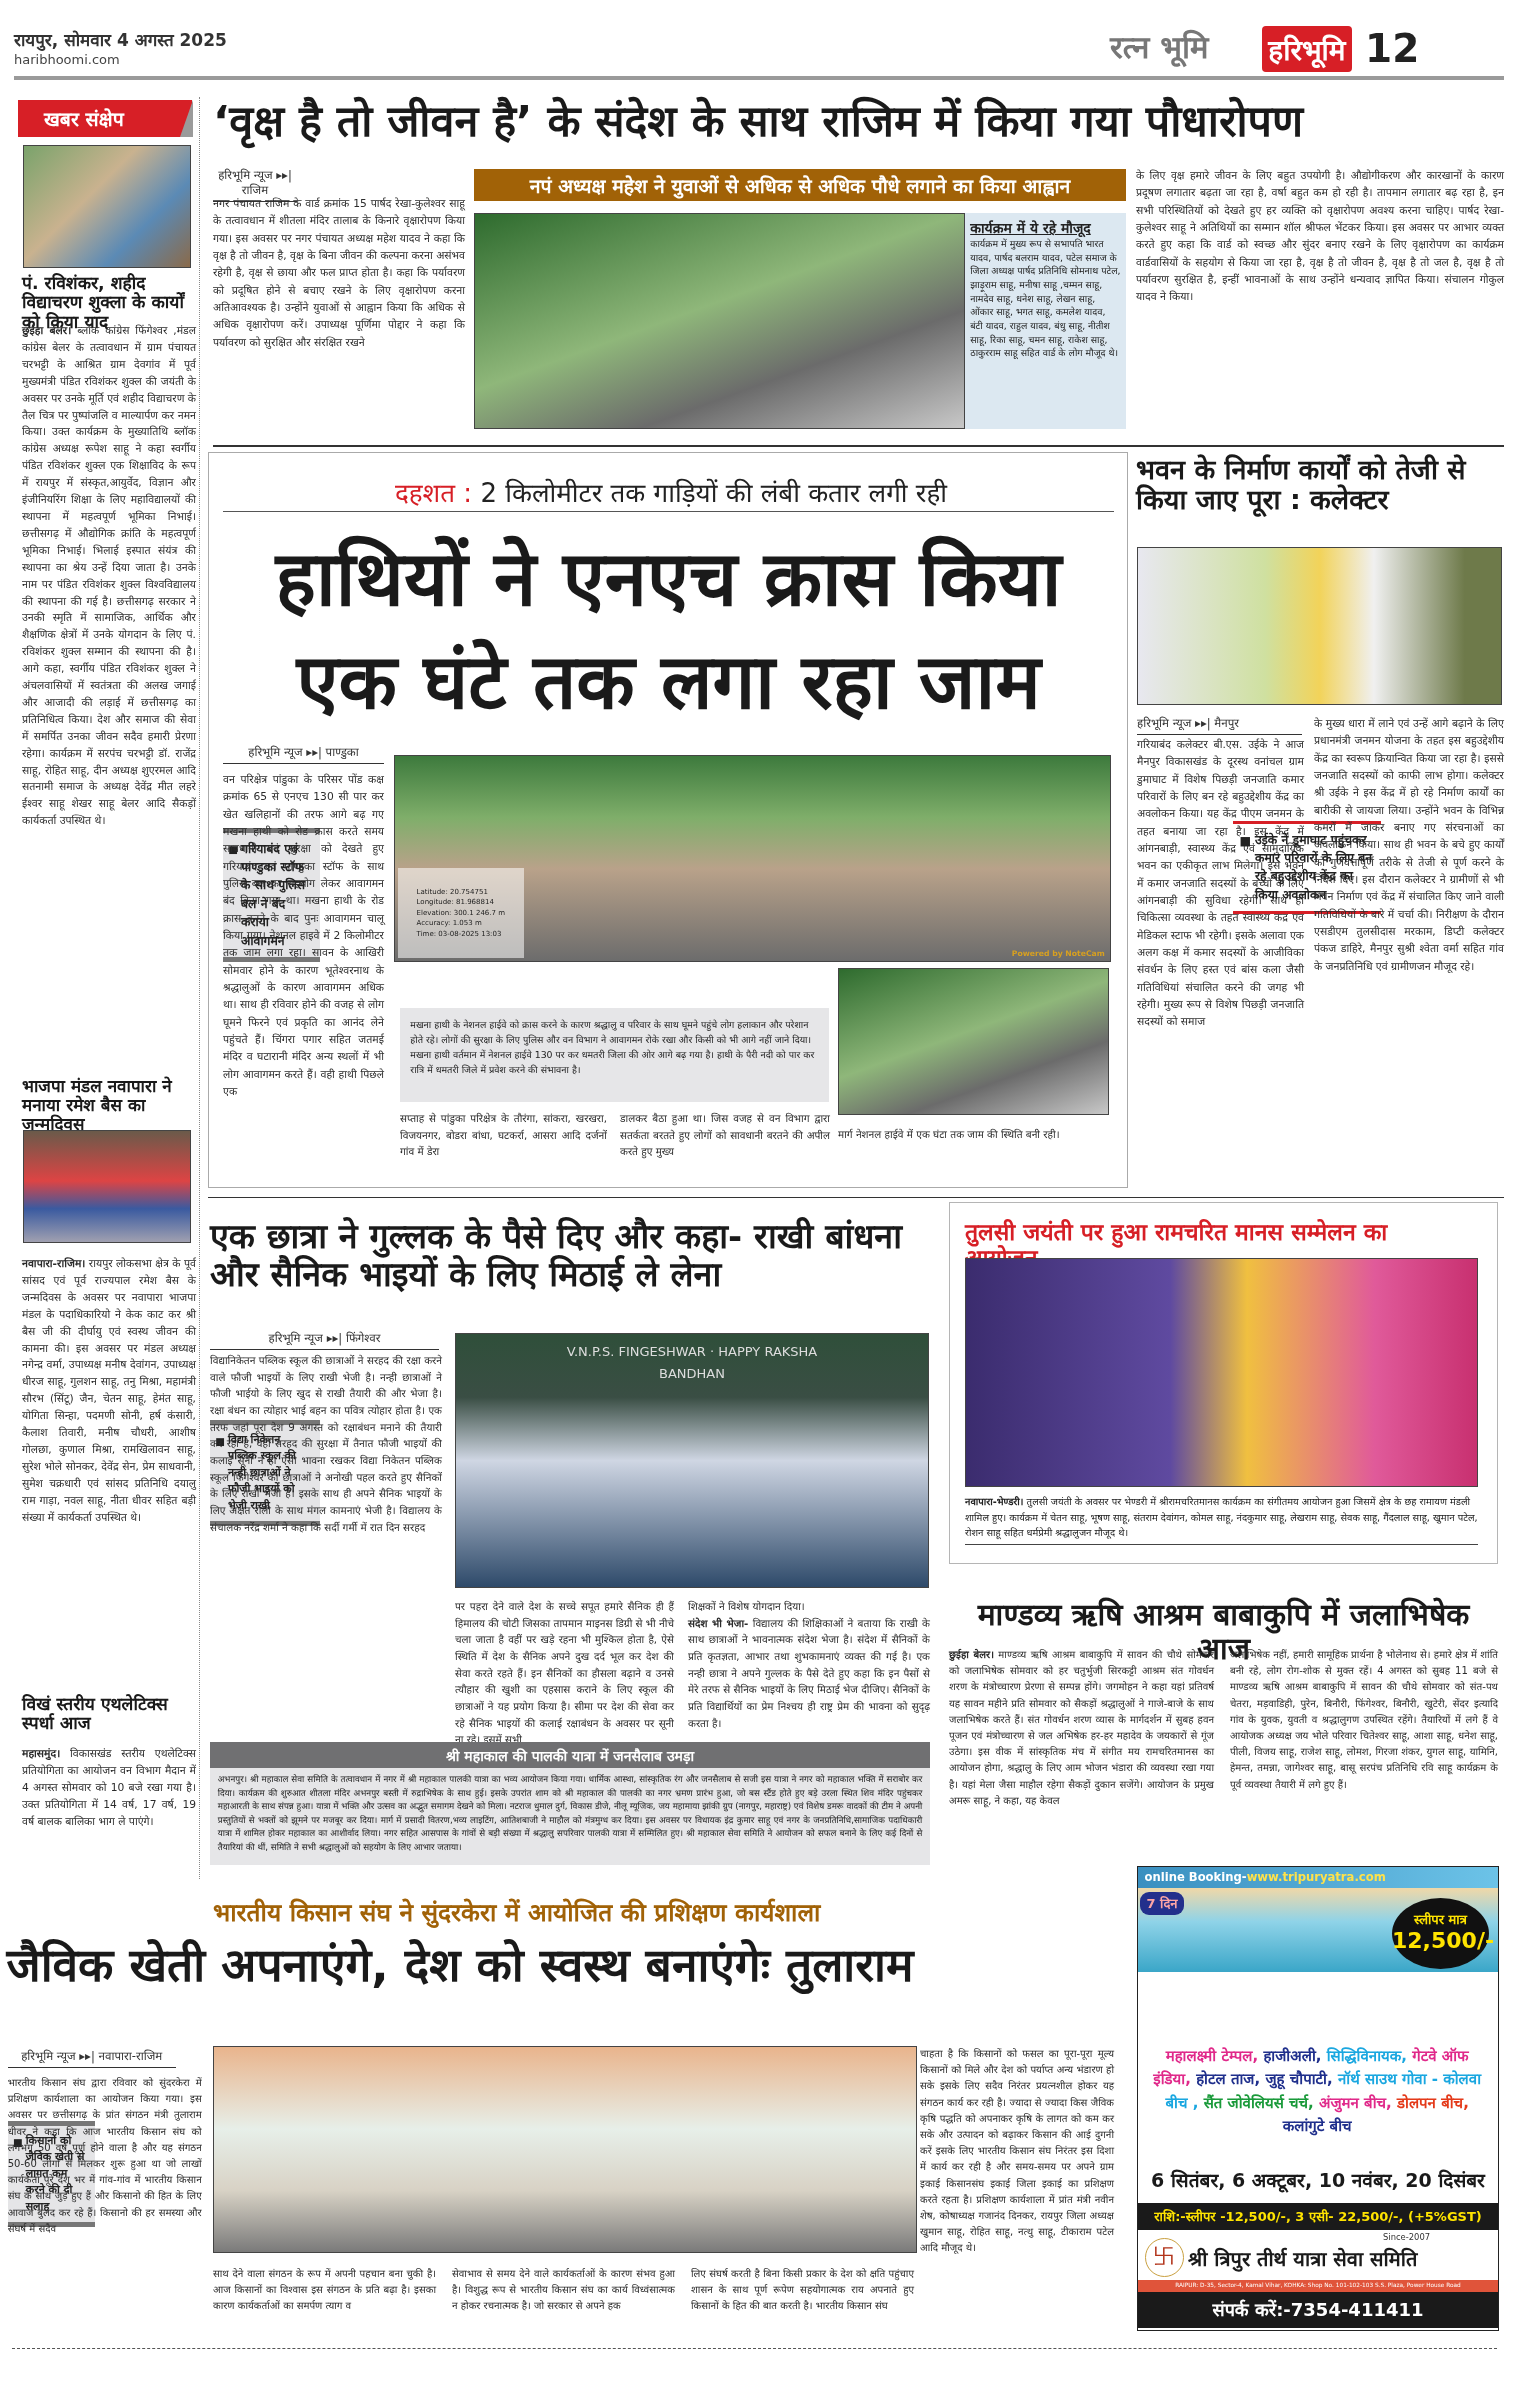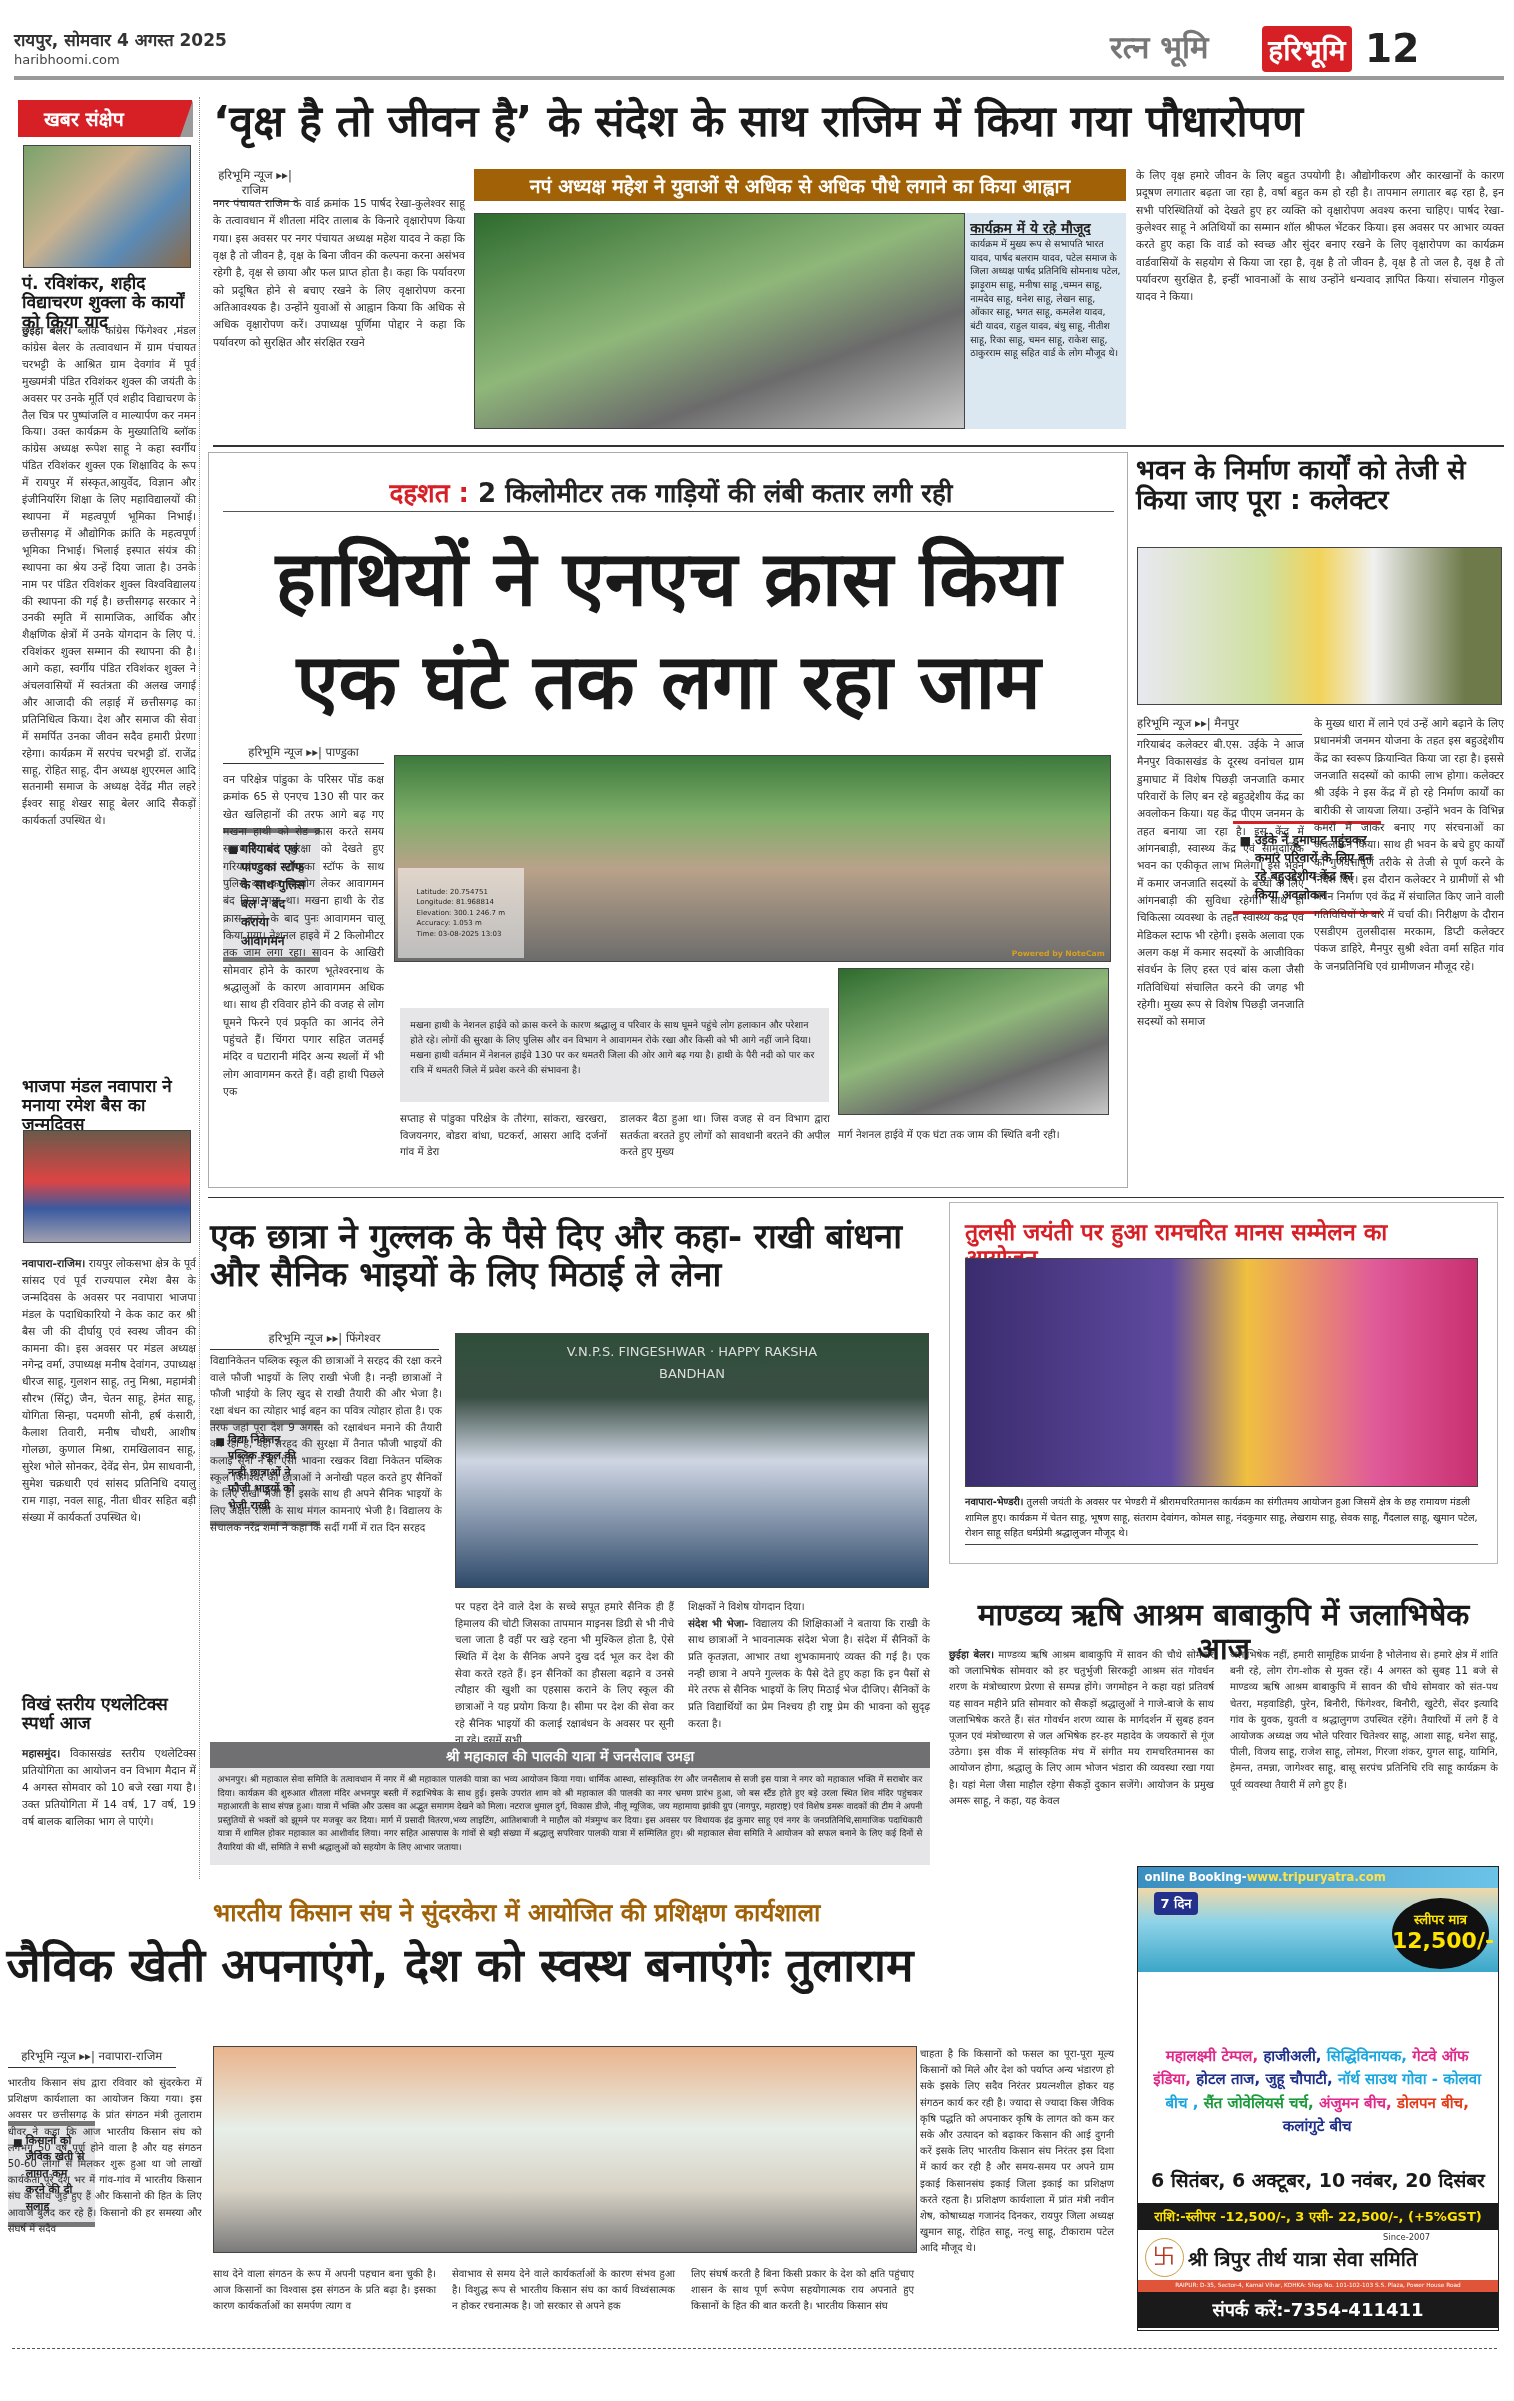--- a/index.html
+++ b/index.html
@@ -65,21 +65,21 @@
 <div class="abs body" style="left:213px;top:195px;width:252px;font-size:10.7px">नगर पंचायत राजिम के वार्ड क्रमांक 15 पार्षद रेखा-कुलेश्वर साहू के तत्वावधान में शीतला मंदिर तालाब के किनारे वृक्षारोपण किया गया। इस अवसर पर नगर पंचायत अध्यक्ष महेश यादव ने कहा कि वृक्ष है तो जीवन है, वृक्ष के बिना जीवन की कल्पना करना असंभव रहेगी है, वृक्ष से छाया और फल प्राप्त होता है। कहा कि पर्यावरण को प्रदूषित होने से बचाए रखने के लिए वृक्षारोपण करना अतिआवश्यक है। उन्होंने युवाओं से आह्वान किया कि अधिक से अधिक वृक्षारोपण करें। उपाध्यक्ष पूर्णिमा पोद्दार ने कहा कि पर्यावरण को सुरक्षित और संरक्षित रखने</div>
 <div class="abs photo green" style="left:474px;top:213px;width:491px;height:216px"></div>
 <div class="abs" style="left:965px;top:213px;width:161px;height:216px;background:#dce8f1;padding:5.2px">
   <div style="font-size:14px;font-weight:bold;text-decoration:underline">कार्यक्रम में ये रहे मौजूद</div>
   <div style="font-size:9.4px;line-height:1.45">कार्यक्रम में मुख्य रूप से सभापति भारत यादव, पार्षद बलराम यादव, पटेल समाज के जिला अध्यक्ष पार्षद प्रतिनिधि सोमनाथ पटेल, झाड़ूराम साहू, मनीषा साहू ,चम्मन साहू, नामदेव साहू, धनेश साहू, लेखन साहू, ओंकार साहू, भगत साहू, कमलेश यादव, बंटी यादव, राहुल यादव, बंधु साहू, नीतीश साहू, रिका साहू, चमन साहू, राकेश साहू, ठाकुरराम साहू सहित वार्ड के लोग मौजूद थे।</div>
 </div>
 <div class="abs body" style="left:1136px;top:167px;width:368px;font-size:10.7px">के लिए वृक्ष हमारे जीवन के लिए बहुत उपयोगी है। औद्योगीकरण और कारखानों के कारण प्रदूषण लगातार बढ़ता जा रहा है, वर्षा बहुत कम हो रही है। तापमान लगातार बढ़ रहा है, इन सभी परिस्थितियों को देखते हुए हर व्यक्ति को वृक्षारोपण अवश्य करना चाहिए। पार्षद रेखा-कुलेश्वर साहू ने अतिथियों का सम्मान शॉल श्रीफल भेंटकर किया। इस अवसर पर आभार व्यक्त करते हुए कहा कि वार्ड को स्वच्छ और सुंदर बनाए रखने के लिए वृक्षारोपण का कार्यक्रम वार्डवासियों के सहयोग से किया जा रहा है, वृक्ष है तो जीवन है, वृक्ष है तो जल है, वृक्ष है तो पर्यावरण सुरक्षित है, इन्हीं भावनाओं के साथ उन्होंने धन्यवाद ज्ञापित किया। संचालन गोकुल यादव ने किया।</div>
 <div class="abs hrule" style="left:213px;top:445px;width:1291px"></div>
 
 <div class="abs box" style="left:208px;top:452px;width:920px;height:736px"></div>
-<div class="abs" style="left:258px;top:474px;width:826px;font-size:26px;font-weight:bold;text-align:center;color:#222"><span style="color:#d71f26">दहशत :</span> <span>2 किलोमीटर तक गाड़ियों की लंबी कतार लगी रही</span></div>
+<div class="abs" style="left:258px;top:474px;width:826px;font-size:26px;font-weight:normal;text-align:center;color:#222"><span style="color:#d71f26">दहशत :</span> <span>2 किलोमीटर तक गाड़ियों की लंबी कतार लगी रही</span></div>
 <div class="abs" style="left:223px;top:511px;width:891px;height:1.3px;background:#555"></div>
 <div class="abs hl" style="left:223px;top:536px;width:891px;font-size:76px;text-align:center;font-weight:900">हाथियों ने एनएच क्रास किया</div>
 <div class="abs hl" style="left:223px;top:639px;width:891px;font-size:76px;text-align:center;font-weight:900">एक घंटे तक लगा रहा जाम</div>
 <div class="abs byline" style="left:223px;top:744px;width:161px;text-align:center"><span>हरिभूमि न्यूज</span> ▸▸| <span>पाण्डुका</span></div>
 <div class="abs callout" style="left:223px;top:828px;width:97px">गरियाबंद एवं पाण्डुका स्टॉफ के साथ पुलिस बल ने बंद कराया आवागमन</div>
 <div class="abs body" style="left:223px;top:771px;width:161px;font-size:10.7px">वन परिक्षेत्र पांडुका के परिसर पोंड कक्ष क्रमांक 65 से एनएच 130 सी पार कर खेत खलिहानों की तरफ आगे बढ़ गए मखना हाथी को रोड क्रास करते समय सावधानी एवं सुरक्षा को देखते हुए गरियाबंद एवं पाण्डुका स्टॉफ के साथ पुलिस बल का सहयोग लेकर आवागमन बंद किया गया था। मखना हाथी के रोड क्रास करने के बाद पुनः आवागमन चालू किया गया। नेशनल हाइवे में 2 किलोमीटर तक जाम लगा रहा। सावन के आखिरी सोमवार होने के कारण भूतेश्वरनाथ के श्रद्धालुओं के कारण आवागमन अधिक था। साथ ही रविवार होने की वजह से लोग घूमने फिरने एवं प्रकृति का आनंद लेने पहुंचते हैं। चिंगरा पगार सहित जतमई मंदिर व घटारानी मंदिर अन्य स्थलों में भी लोग आवागमन करते हैं। वही हाथी पिछले एक</div>
 <div class="abs photo crowd" style="left:394px;top:755px;width:717px;height:207px">
   <div style="position:absolute;left:2.6px;bottom:2.6px;background:rgba(255,255,255,.55);padding:19px;font-size:7px;line-height:1.5;color:#222">
     <div>Latitude: 20.754751</div>
     <div>Longitude: 81.968814</div>
@@ -134,21 +134,21 @@
 <div class="abs photo meet" style="left:213px;top:2046px;width:704px;height:207px"></div>
 <div class="abs body" style="left:213px;top:2266px;width:223px;font-size:10px">साथ देने वाला संगठन के रूप में अपनी पहचान बना चुकी है। आज किसानों का विश्वास इस संगठन के प्रति बढ़ा है। इसका कारण कार्यकर्ताओं का समर्पण त्याग व</div>
 <div class="abs body" style="left:452px;top:2266px;width:223px;font-size:10px">सेवाभाव से समय देने वाले कार्यकर्ताओं के कारण संभव हुआ है। विशुद्ध रूप से भारतीय किसान संघ का कार्य विध्वंसात्मक न होकर रचनात्मक है। जो सरकार से अपने हक</div>
 <div class="abs body" style="left:691px;top:2266px;width:223px;font-size:10px">लिए संघर्ष करती है बिना किसी प्रकार के देश को क्षति पहुंचाए शासन के साथ पूर्ण रूपेण सहयोगात्मक राय अपनाते हुए किसानों के हित की बात करती है। भारतीय किसान संघ</div>
 <div class="abs body" style="left:920px;top:2046px;width:194px;font-size:10px">चाहता है कि किसानों को फसल का पूरा-पूरा मूल्य किसानों को मिले और देश को पर्याप्त अन्य भंडारण हो सके इसके लिए सदैव निरंतर प्रयत्नशील होकर यह संगठन कार्य कर रही है। ज्यादा से ज्यादा किस जैविक कृषि पद्धति को अपनाकर कृषि के लागत को कम कर सके और उत्पादन को बढ़ाकर किसान की आई दुगनी करें इसके लिए भारतीय किसान संघ निरंतर इस दिशा में कार्य कर रही है और समय-समय पर अपने ग्राम इकाई किसानसंघ इकाई जिला इकाई का प्रशिक्षण करते रहता है। प्रशिक्षण कार्यशाला में प्रांत मंत्री नवीन शेष, कोषाध्यक्ष गजानंद दिनकर, रायपुर जिला अध्यक्ष खुमान साहू, रोहित साहू, नत्थु साहू, टीकाराम पटेल आदि मौजूद थे।</div>
 <div class="abs dash" style="left:11.6px;top:2348px;width:1485px"></div>
 
 <div class="abs ad" style="left:1137px;top:1866px;width:362px;height:465px">
   <div style="position:absolute;left:0;top:0;width:100%;height:20.7px;background:linear-gradient(90deg,#3a8fc0,#6cc3e8);color:#fff;font-size:11.6px;font-weight:bold;padding:2.6px 6.5px"><span>online Booking-</span><span style="color:#ffe24a">www.tripuryatra.com</span></div>
   <div style="position:absolute;left:0;top:20.7px;width:100%;height:84px;background:linear-gradient(180deg,#f0d8a8 0%,#8fd3e8 40%,#3aa6c8 100%)"></div>
-  <div style="position:absolute;left:16px;top:24.5px;background:#23308c;color:#ffffff;font-size:13px;font-weight:bold;padding:2.6px 6.5px;border-radius:4px">7 दिन</div>
+  <div style="position:absolute;left:2px;top:24.5px;background:#23308c;color:#fca5a5;font-size:13px;font-weight:bold;padding:2.6px 6.5px;border-radius:9px">7 दिन</div>
   <div style="position:absolute;right:9px;top:31px;width:97px;height:71px;background:#111;border-radius:50%;color:#ffe400;text-align:center;font-weight:bold;padding-top:11.6px">
       <div style="font-size:13px">स्लीपर मात्र</div>
       <div style="font-size:22px">12,500/-</div>
     </div>
   <div id="ad-places" style="position:absolute;left:7.7px;top:178px;width:343px;text-align:center;font-size:15px;font-weight:bold;line-height:1.55"><span style="color: rgb(224, 41, 138);">महालक्ष्मी टेम्पल, </span><span style="color: rgb(31, 47, 140);">हाजीअली, </span><span style="color: rgb(26, 167, 224);">सिद्धिविनायक, </span><span style="color: rgb(224, 41, 138);">गेटवे ऑफ इंडिया, </span><span style="color: rgb(31, 47, 140);">होटल ताज, जुहू चौपाटी, </span><span style="color: rgb(26, 167, 224);">नॉर्थ साउथ गोवा - कोलवा बीच , </span><span style="color: rgb(26, 154, 58);">सैंत जोवेलियर्स चर्च, </span><span style="color: rgb(224, 41, 138);">अंजुमन बीच, </span><span style="color: rgb(228, 58, 26);">डोलपन बीच, </span><span style="color: rgb(31, 47, 140);">कलांगुटे बीच </span></div>
   <div style="position:absolute;left:0;top:300px;width:100%;text-align:center;font-size:19px;font-weight:bold;color:#1a1a1a">6 सितंबर, 6 अक्टूबर, 10 नवंबर, 20 दिसंबर</div>
   <div style="position:absolute;left:0;top:336px;width:100%;height:27px;background:#1a1a1a;color:#ffe400;font-size:13px;font-weight:bold;text-align:center;line-height:27px">राशि:-स्लीपर -12,500/-, 3 एसी- 22,500/-, (+5%GST)</div>
   <div style="position:absolute;left:245px;top:365px;font-size:8.4px;color:#333">Since-2007</div>
   <div style="position:absolute;left:6.5px;top:371px;width:39px;height:39px;border-radius:50%;border:1.9px solid #c9a040;background:#fff;color:#b2331a;font-size:20.7px;text-align:center;line-height:35px">卐</div>
   <div style="position:absolute;left:50px;top:378px;font-size:20px;font-weight:bold;color:#1a1a1a">श्री त्रिपुर तीर्थ यात्रा सेवा समिति</div>

